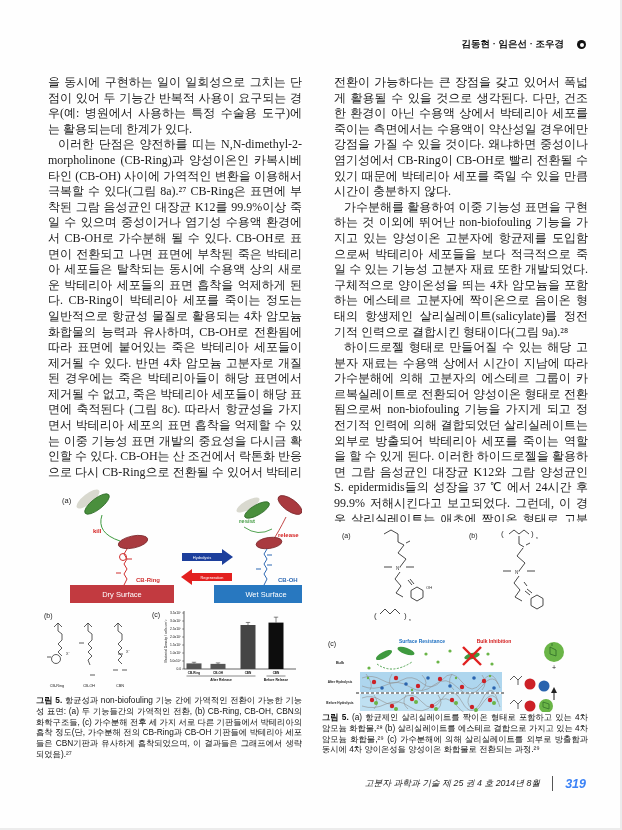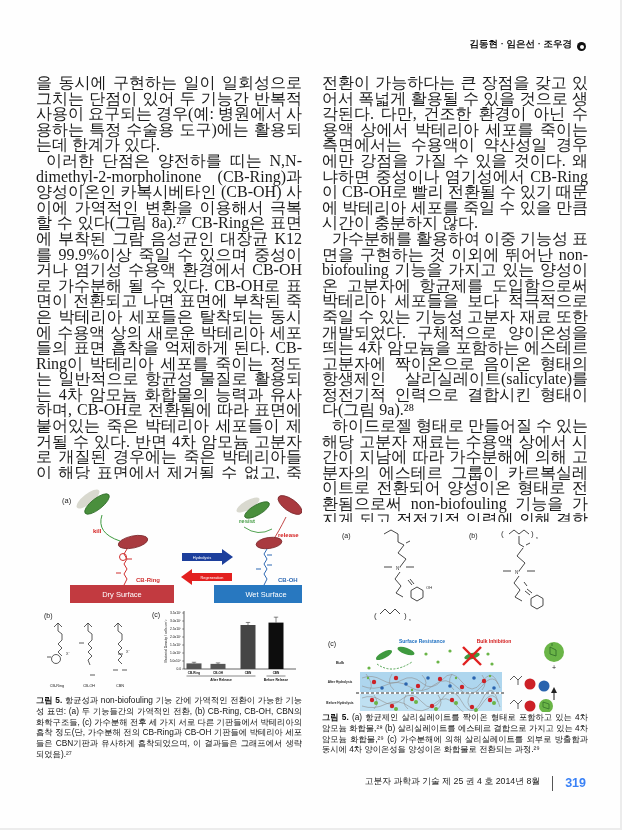--- a/index.html
+++ b/index.html
@@ -1,43 +1,43 @@
 <!DOCTYPE html>
 <html><head>
 <meta charset="utf-8">
 <style>
   * { margin:0; padding:0; box-sizing:border-box; }
   html,body { width:622px; height:830px; }
   body { background:#ffffff; font-family:"Liberation Serif", serif; color:#1a1a1a; position:relative; overflow:hidden; }
   .page { position:absolute; inset:0; background:#fefefe; border-right:2px solid #ececec; border-bottom:2px solid #ececec; }
-  .header { position:absolute; top:38px; right:34px; display:flex; align-items:flex-end; gap:5px;
+  .header { position:absolute; top:38px; right:34px; display:flex; align-items:center; gap:13px;
             font-family:"Liberation Sans", sans-serif; font-weight:bold; font-size:9.5px; color:#111; }
   .orcid { width:9px; height:9px; border-radius:50%; background:#111; position:relative; display:inline-block; }
   .orcid::after { content:""; position:absolute; left:2.5px; top:2.5px; width:4px; height:4px; border-radius:50%; background:#fff; }
 
   .col { position:absolute; top:75px; width:266px; }
   .col-left { left:36px; }
   .col-right { left:322px; }
-  .textblock { overflow:hidden; font-size:16px; line-height:15.6px; text-align:justify; word-break:normal; }
+  .textblock { overflow:hidden; font-size:12px; line-height:15.6px; text-align:justify; word-break:normal;margin-left:12px; }
   .col-left .textblock { max-height:404px; }
   .col-right .textblock { max-height:447px; }
   .textblock p.indent { text-indent:10px; }
 
   .figure { position:absolute; left:0; width:266px; }
   .fig8 { top:408px; }
   .fig9 { top:447px; }
   .row2 { display:flex; gap:4px; align-items:flex-start; }
   .caption { position:absolute; left:0; width:266px; font-family:"Liberation Sans", sans-serif;
              font-size:8.3px; line-height:10.8px; text-align:justify; color:#111; }
   .cap8 { top:620px; }
   .cap9 { top:637px; }
   .caption .cap-label { font-weight:bold; }
 
-  .footer { position:absolute; top:776px; right:34px; display:flex; align-items:flex-start; gap:12px;
-            font-family:"Liberation Sans", sans-serif; font-size:8.8px; color:#222; }
+  .footer { position:absolute; top:776px; right:34px; display:flex; align-items:center; gap:12px;
+            font-family:"Liberation Sans", sans-serif; font-size:8.8px; color:#222;font-style:italic; }
   .footer .divider { width:1px; height:15px; background:#555; }
   .footer .pageno { font-weight:bold; font-size:12.5px; color:#3b82f6; }
   svg text { font-family:"Liberation Sans", sans-serif; }
 </style>
 </head>
 <body>
 
 <div class="page">
 
   <div class="header">

